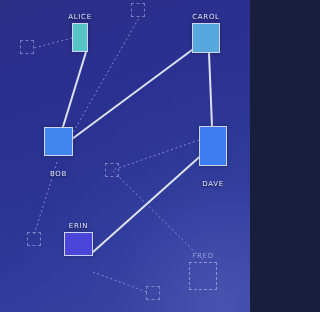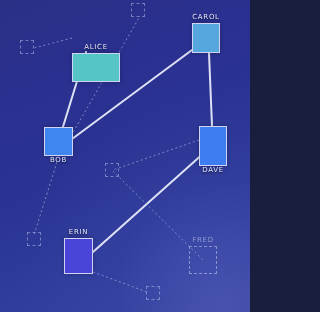--- a/index.html
+++ b/index.html
@@ -47,21 +47,21 @@
     left: 50%;
     transform: translateX(-50%);
     white-space: nowrap;
     font-size: 7px;
     letter-spacing: 0.7px;
     color: #e3e7fb;
     text-shadow: 0 1px 2px rgba(10,12,40,0.85);
     pointer-events: none;
   }
   .node-label.above { bottom: 100%; margin-bottom: 2px; }
-  .node-label.below { top: 100%; margin-top: 0; }
+  .node-label.below { top: 100%; margin-top: 14px; }
   .node.ghost .node-label { color: rgba(176,184,226,0.72); text-shadow: none; }
   .stub {
     position: absolute;
     box-sizing: border-box;
     border: 1px dashed rgba(178,187,230,0.55);
   }
 </style>
 </head>
 <body>
 
@@ -77,38 +77,38 @@
       <line x1="199" y1="140" x2="113" y2="170" stroke="#a9b2e0" stroke-width="0.9" stroke-linecap="butt" stroke-dasharray="2 2.6" opacity="0.72"></line>
       <line x1="113" y1="171" x2="203" y2="260" stroke="#a9b2e0" stroke-width="0.9" stroke-linecap="butt" stroke-dasharray="2 2.6" opacity="0.72"></line>
       <line x1="93" y1="272" x2="147" y2="292" stroke="#a9b2e0" stroke-width="0.9" stroke-linecap="butt" stroke-dasharray="2 2.6" opacity="0.72"></line>
     </svg>
   <div id="node-layer">
       <div class="stub" style="left: 131px; top: 3px; width: 14px; height: 14px;"></div>
       <div class="stub" style="left: 20px; top: 40px; width: 14px; height: 14px;"></div>
       <div class="stub" style="left: 105px; top: 163px; width: 14px; height: 14px;"></div>
       <div class="stub" style="left: 27px; top: 232px; width: 14px; height: 14px;"></div>
       <div class="stub" style="left: 146px; top: 286px; width: 14px; height: 14px;"></div>
-      <div class="node" style="left: 72px; top: 23px; width: 48px; height: 29px; margin-top: 30px;">
+      <div class="node" style="left: 72px; top: 23px; width: 16px; height: 29px;">
         <div class="node-box" style="background: rgb(86, 197, 198);"></div>
         <span class="node-label above">ALICE</span>
       </div>
       <div class="node" style="left: 192px; top: 23px; width: 28px; height: 30px;">
         <div class="node-box" style="background: rgb(85, 167, 222);"></div>
         <span class="node-label above">CAROL</span>
       </div>
       <div class="node" style="left: 44px; top: 127px; width: 29px; height: 29px;">
         <div class="node-box" style="background: rgb(63, 134, 238);"></div>
         <span class="node-label below">BOB</span>
       </div>
       <div class="node" style="left: 199px; top: 126px; width: 28px; height: 40px;">
         <div class="node-box" style="background: rgb(62, 124, 242);"></div>
         <span class="node-label below">DAVE</span>
       </div>
-      <div class="node" style="left: 64px; top: 238px; width: 29px; height: 36px;">
+      <div class="node" style="left: 64px; top: 232px; width: 29px; height: 24px;">
         <div class="node-box" style="background: rgb(74, 69, 216);"></div>
         <span class="node-label above">ERIN</span>
       </div>
-      <div class="node ghost" style="left: 189px; top: 246px; width: 28px; height: 28px;">
+      <div class="node ghost" style="left: 189px; top: 262px; width: 28px; height: 28px;">
         <div class="node-box" style="background: transparent;"></div>
         <span class="node-label above">FRED</span>
       </div>
     </div>
 </div>
 
 </body></html>

